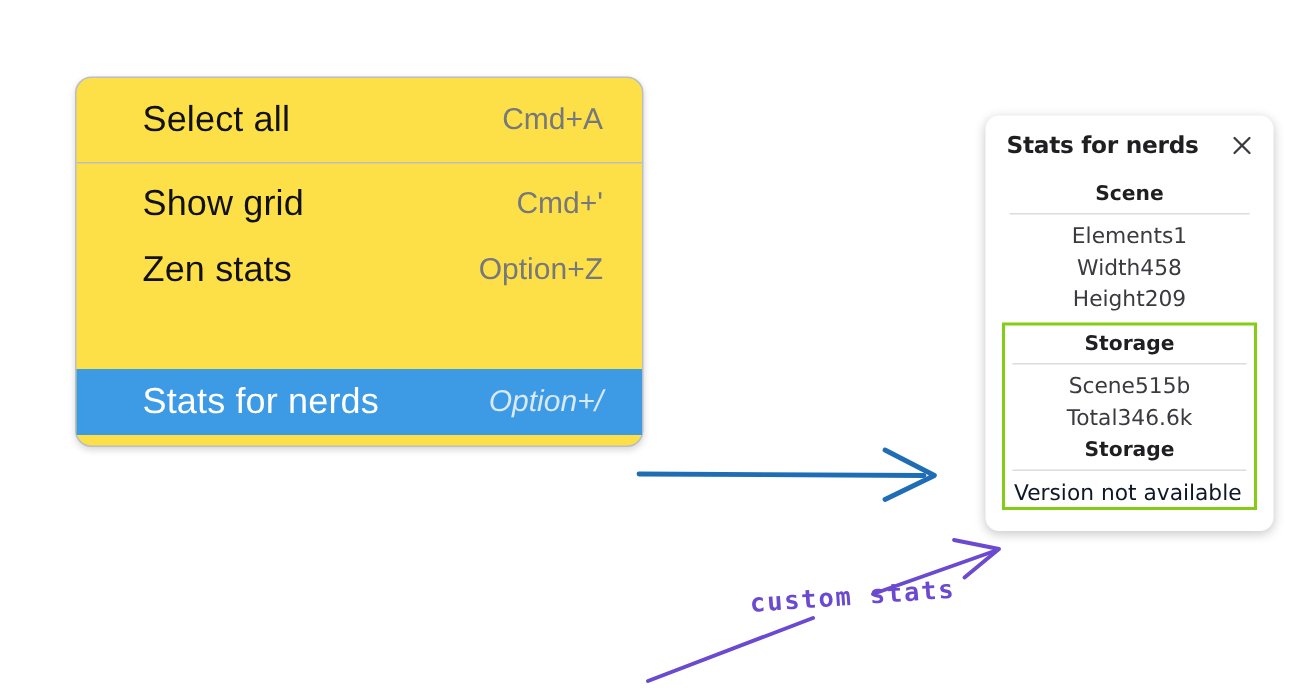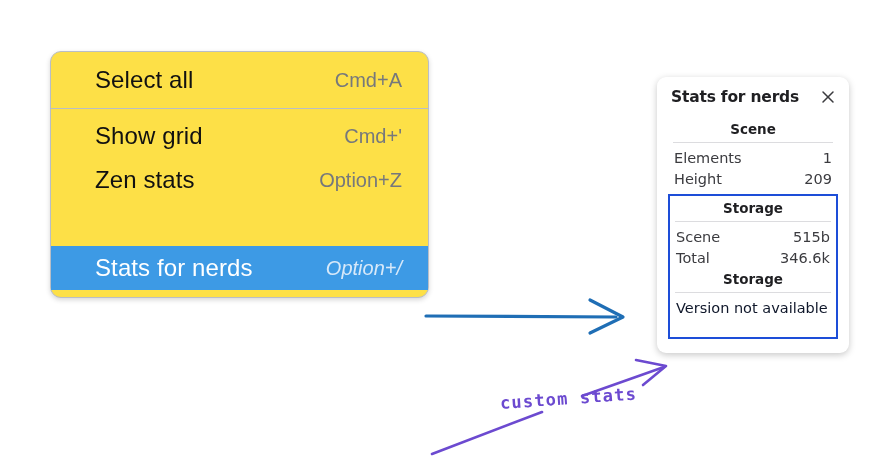--- a/index.html
+++ b/index.html
@@ -116,38 +116,38 @@
     color: #1f1f22;
     padding: 3px 0 5px 0;
   }
   .section-rule {
     height: 1px;
     background: #dcdcdf;
     margin: 0 5px 4px 5px;
   }
   .stat-row {
     display: flex;
-    justify-content: space-between;
+    justify-content: center;
     align-items: baseline;
     font-size: 14.5px;
     color: #3b3b3f;
     padding: 2.5px 6px;
   }
   .stat-row .k { white-space: nowrap; }
   .stat-row .v { white-space: nowrap; }
   .stat-note {
     font-size: 14.5px;
     color: #0f172a;
     padding: 3px 6px 1px 6px;
     white-space: nowrap;
   }
   #custom-box {
-    border: 2px solid #1d4ed8;
+    border: 2px solid #84cc16;
     margin: 5px 0 0 0;
-    padding: 1px 0 20px 0;
+    padding: 1px 0 0 0;
   }
 
   
   #purple-anno {
     position: absolute;
     left: 430px;
     top: 350px;
     width: 250px;
     height: 111px;
     pointer-events: none;
@@ -213,20 +213,24 @@
       <line x1="13" y1="3" x2="3" y2="13" stroke="#3b3b3f" stroke-width="1.5" stroke-linecap="round"></line>
     </svg>
   </div>
 
   <div>
     <div class="section-head">Scene</div>
     <div class="section-rule"></div>
     <div class="stat-row">
       <span class="k">Elements</span>
       <span class="v">1</span>
+    </div>
+    <div class="stat-row">
+      <span class="k">Width</span>
+      <span class="v">458</span>
     </div>
     <div class="stat-row">
       <span class="k">Height</span>
       <span class="v">209</span>
     </div>
   </div>
 
   <div id="custom-box">
 
     <div>

